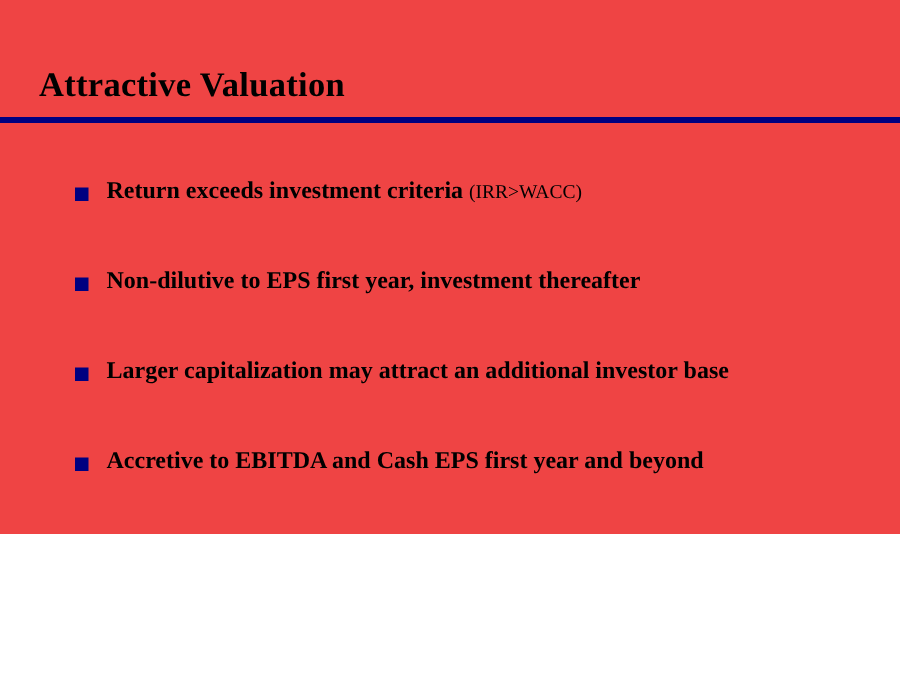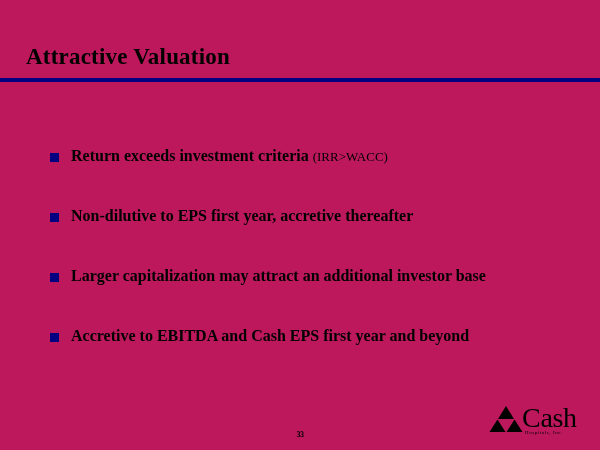--- a/index.html
+++ b/index.html
@@ -6,22 +6,22 @@
     margin: 0;
     padding: 0;
     background: #ffffff;
   }
   body {
     font-family: "Liberation Serif", "DejaVu Serif", serif;
   }
   .slide {
     position: relative;
     width: 600px;
-    height: 450px;
-    background: #be185d;
+    height: 356px;
+    background: #ef4444;
     overflow: hidden;
   }
 
   
   .slide-title {
     position: absolute;
     left: 26px;
     top: 44px;
     font-size: 23px;
     font-weight: bold;
@@ -40,21 +40,20 @@
     height: 4px;
     background: #000080;
   }
 
   
   .bullet-list {
     position: absolute;
     left: 50px;
     top: 118px;
     width: 520px;
-    margin-top: 28px;
   }
   .bullet-row {
     position: relative;
     height: 60px;
     display: block;
   }
   .bullet-marker {
     position: absolute;
     left: 0;
     top: 7px;
@@ -141,21 +140,21 @@
 
   <div class="bullet-list">
 
     <div class="bullet-row">
       <span class="bullet-marker"></span>
       <span class="bullet-text"><span>Return exceeds investment criteria</span><span class="bullet-note">(IRR&gt;WACC)</span></span>
     </div>
 
     <div class="bullet-row">
       <span class="bullet-marker"></span>
-      <span class="bullet-text"><span>Non-dilutive to EPS first year, accretive thereafter</span><span class="bullet-note"></span></span>
+      <span class="bullet-text"><span>Non-dilutive to EPS first year, investment thereafter</span><span class="bullet-note"></span></span>
     </div>
 
     <div class="bullet-row">
       <span class="bullet-marker"></span>
       <span class="bullet-text"><span>Larger capitalization may attract an additional investor base</span><span class="bullet-note"></span></span>
     </div>
 
     <div class="bullet-row">
       <span class="bullet-marker"></span>
       <span class="bullet-text"><span>Accretive to EBITDA and Cash EPS first year and beyond</span><span class="bullet-note"></span></span>

